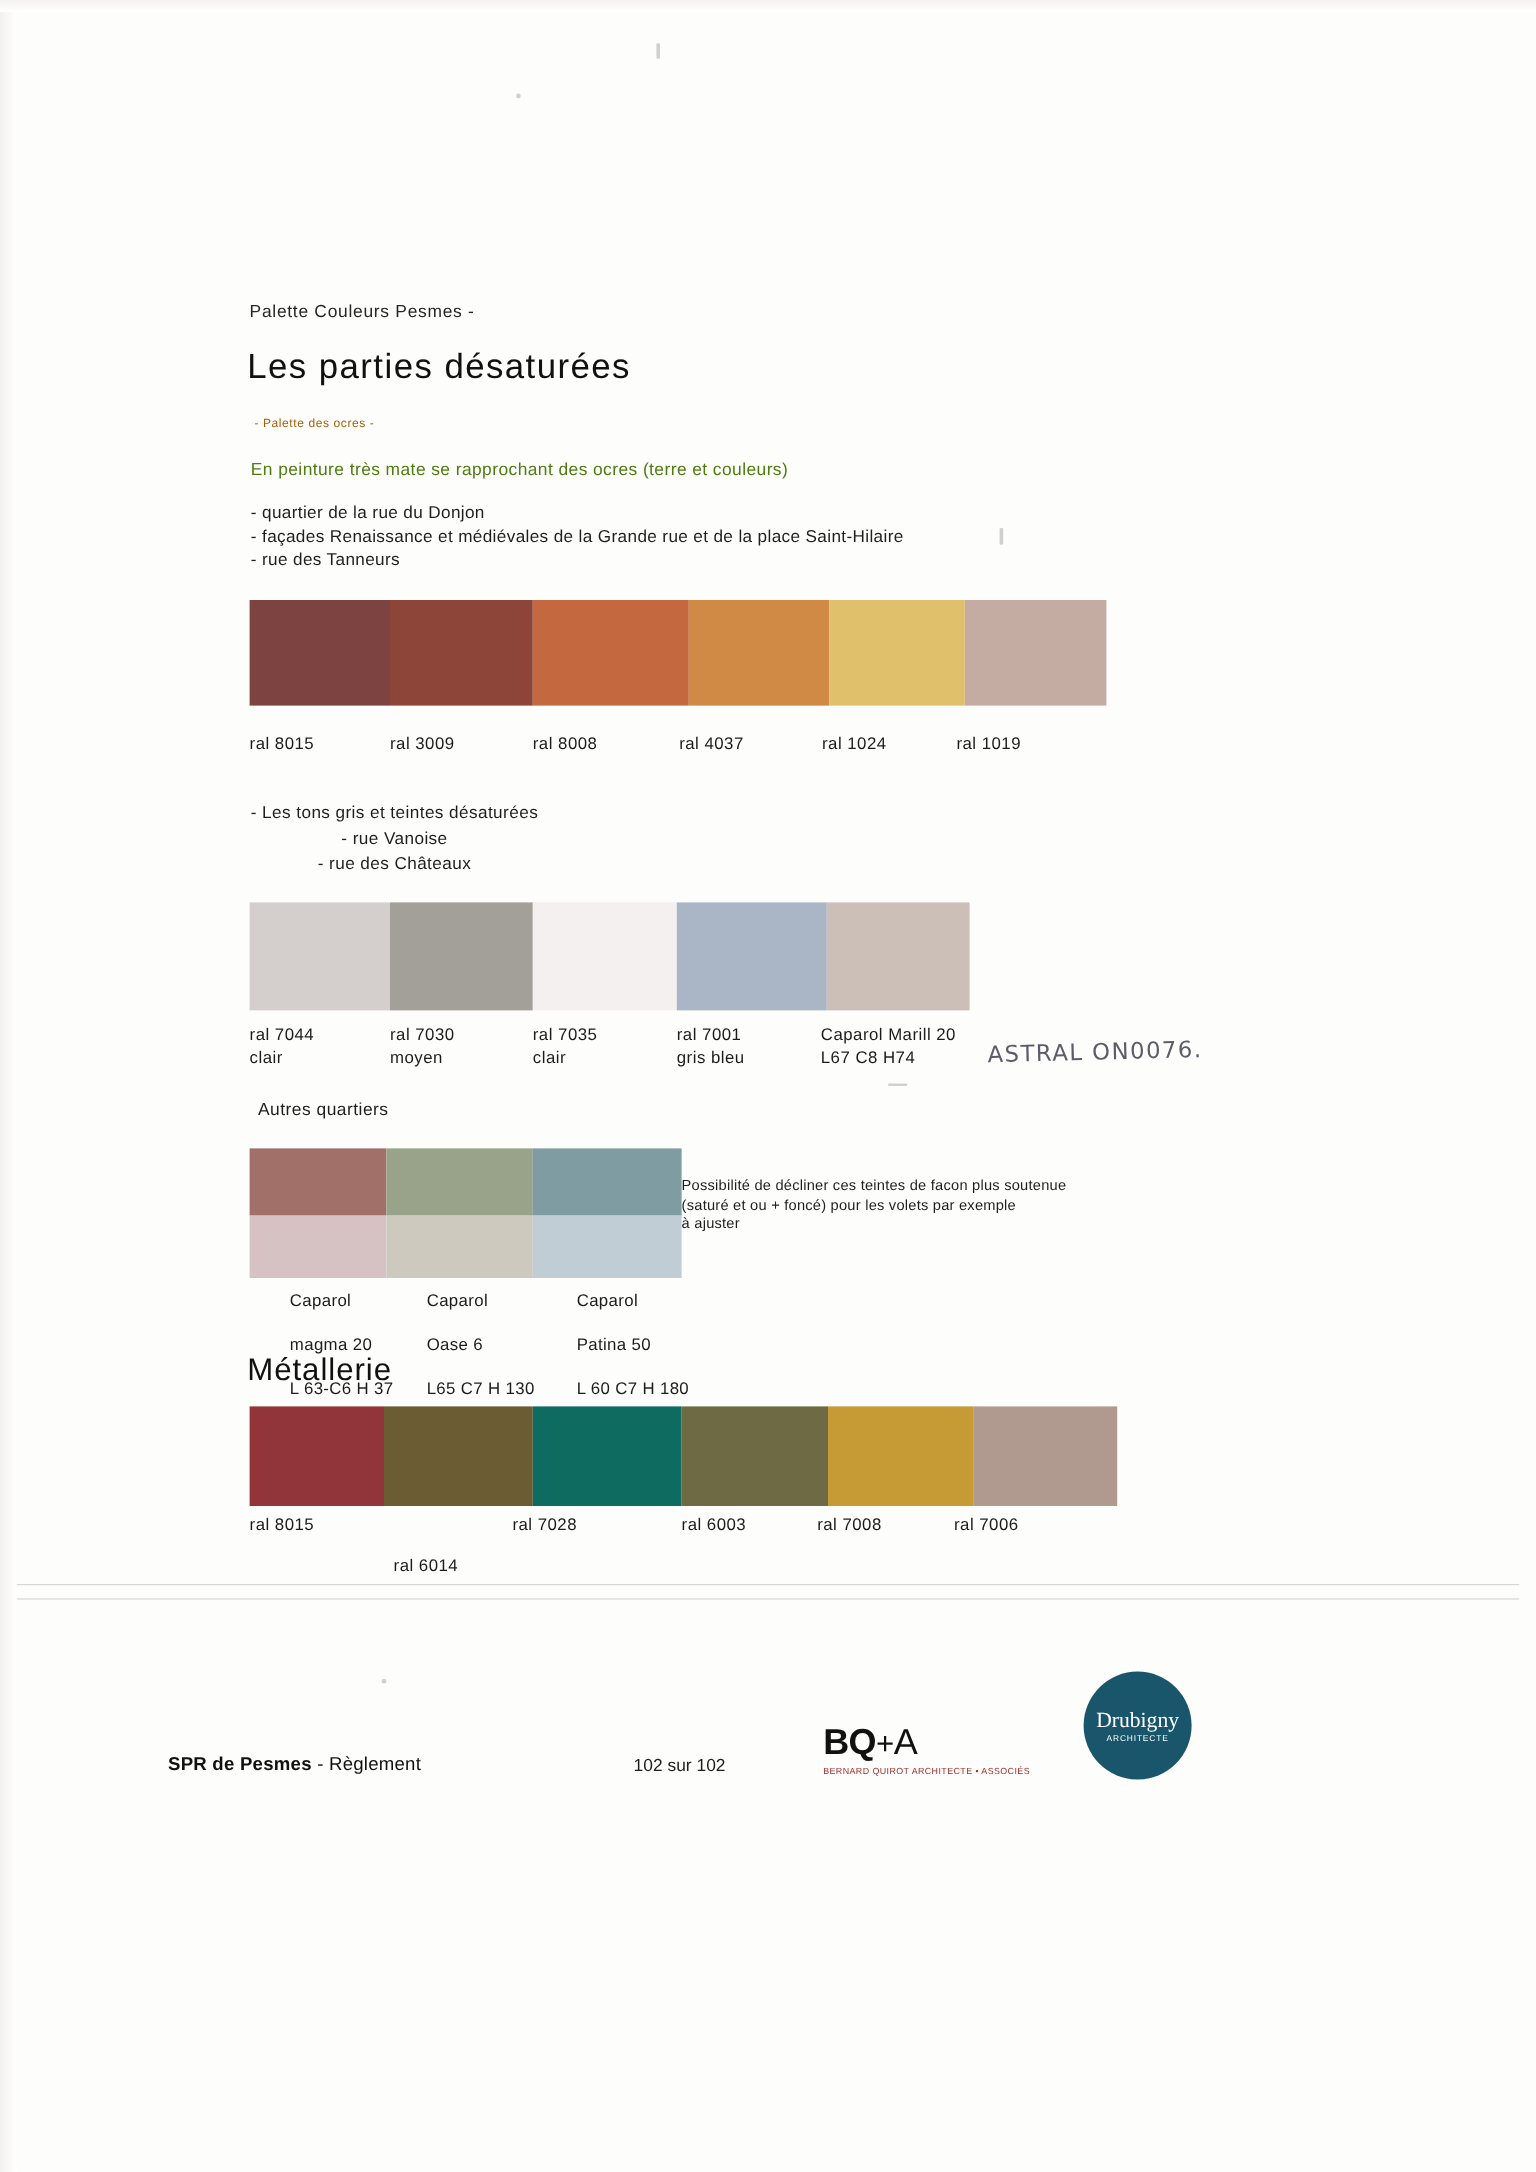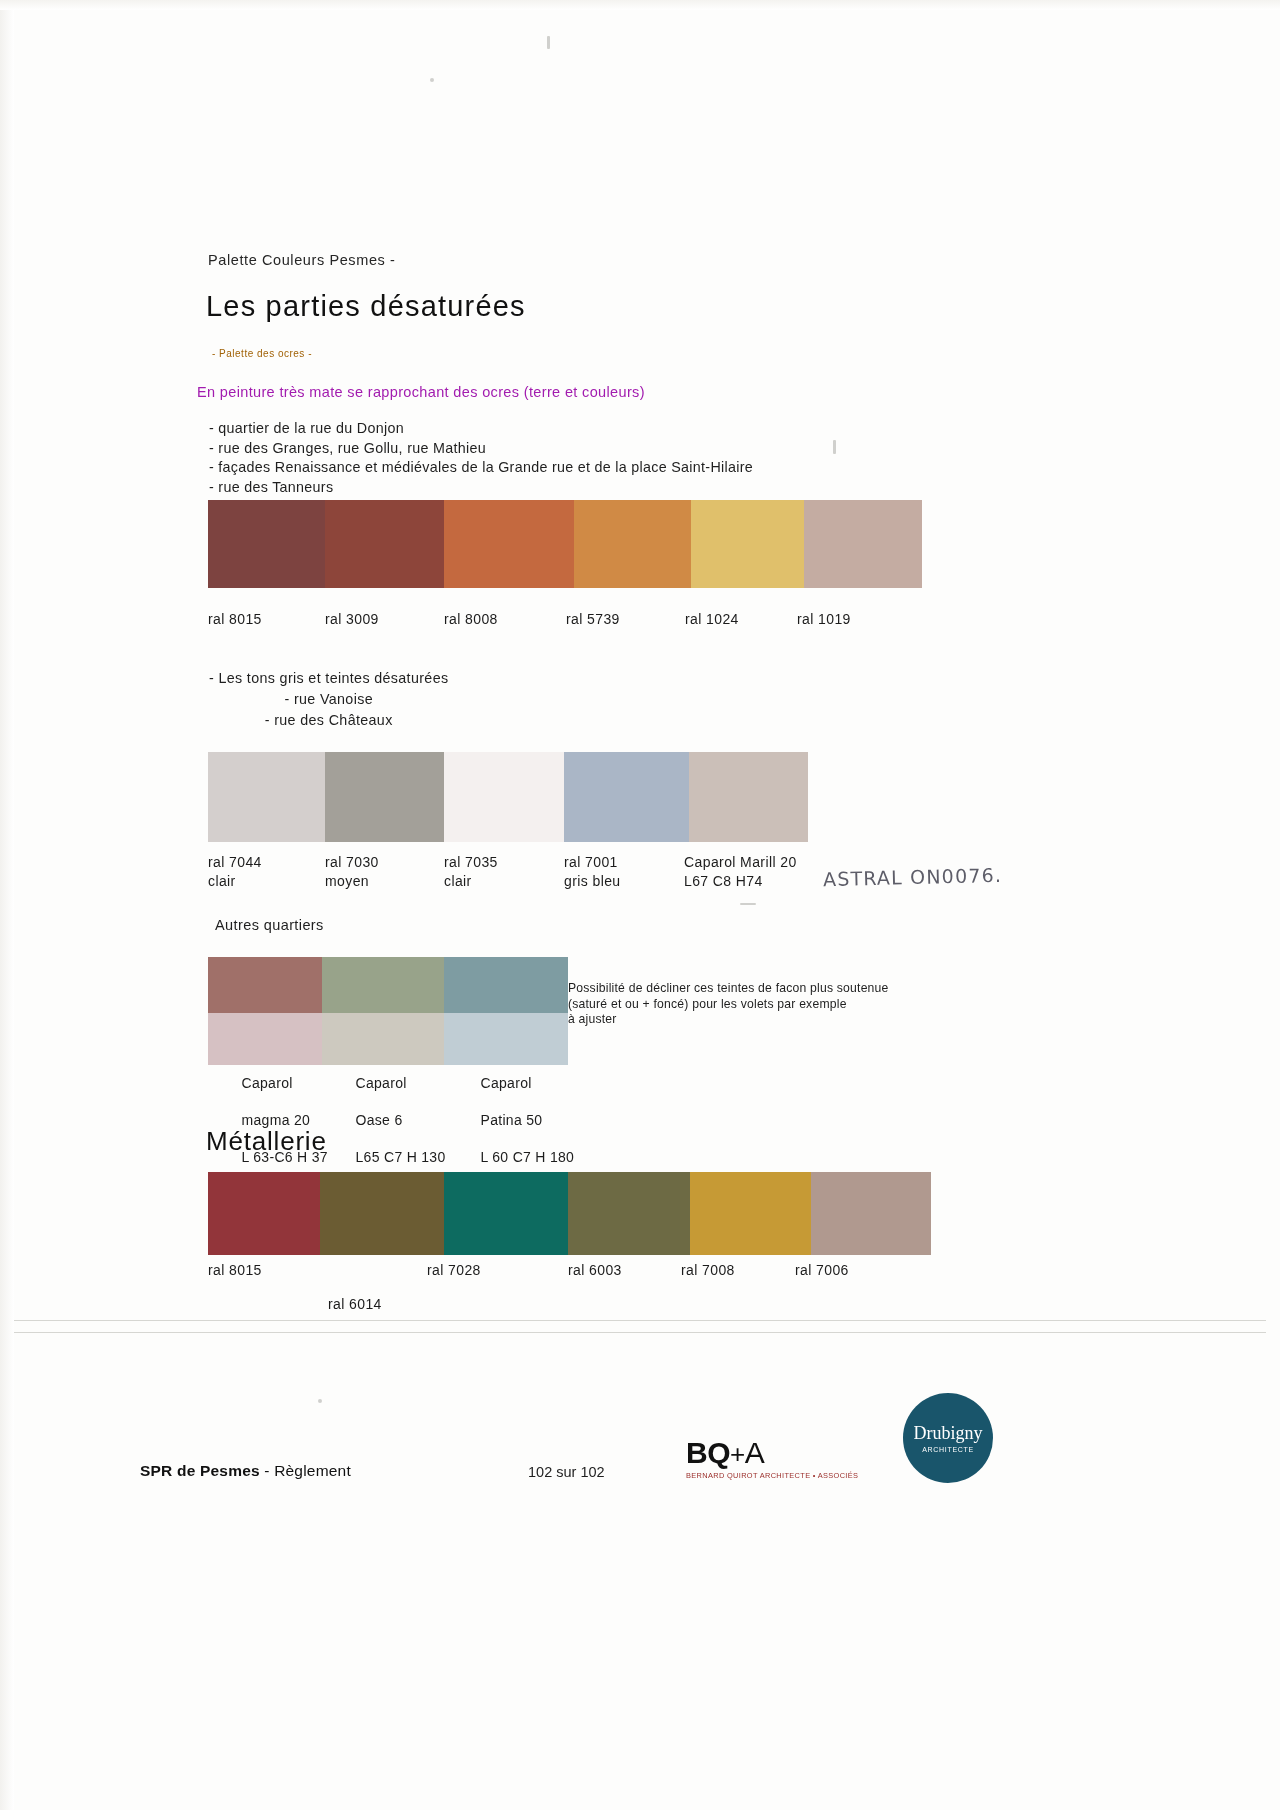--- a/index.html
+++ b/index.html
@@ -17,21 +17,21 @@
     background:#fdfdfc;
   }
   
   .scan-edge-left{position:absolute;left:0;top:0;width:14px;height:100%;background:linear-gradient(90deg,#f2f1ee,#ffffff);}
   .scan-edge-top{position:absolute;left:0;top:0;width:100%;height:10px;background:linear-gradient(180deg,#f4f3f0,#ffffff);}
   .content{position:absolute; left:0; top:0; width:1280px; height:1810px;}
 
   .kicker{position:absolute; left:208px; top:252px; font-size:14.5px; letter-spacing:.6px; color:#262626;}
   .title{position:absolute; left:206px; top:290px; font-size:29px; letter-spacing:1.2px; color:#111; font-weight:400;}
   .subhead{position:absolute; left:212px; top:348px; font-size:10px; letter-spacing:.5px; color:#a16207;}
-  .intro{position:absolute; left:197px; top:384px; font-size:14.5px; letter-spacing:.35px; color:#a21caf;text-align:right;}
+  .intro{position:absolute; left:209px; top:384px; font-size:14.5px; letter-spacing:.35px; color:#4d7c0f;text-align:right;}
 
   .bullets{position:absolute; left:209px; top:419px; font-size:14.3px; letter-spacing:.3px; line-height:19.6px; color:#1f1f1f;}
   .bullets div{white-space:nowrap;}
 
   .swatch-row{position:absolute; display:flex;}
   .swatch{display:block;}
 
   .labels{position:absolute; font-size:14px; letter-spacing:.4px; color:#1c1c1c;padding-left:42px;}
   .labels .lab{position:absolute; white-space:pre; line-height:18.5px;}
 
@@ -95,38 +95,37 @@
     <div class="speck" style="left:740px;top:903px;width:16px;height:2px;border-radius:1px;"></div>
     <div class="speck" style="left:318px;top:1399px;width:4px;height:4px;"></div>
 
     <div class="kicker">Palette Couleurs Pesmes -</div>
     <div class="title">Les parties désaturées</div>
     <div class="subhead">- Palette des ocres -</div>
     <div class="intro">En peinture très mate se rapprochant des ocres (terre et couleurs)</div>
 
     <div class="bullets">
       <div>- quartier de la rue du Donjon</div>
-      <div>- rue des Granges, rue Gollu, rue Mathieu</div>
       <div>- façades Renaissance et médiévales de la Grande rue et de la place Saint-Hilaire</div>
       <div>- rue des Tanneurs</div>
     </div>
 
     <div class="swatch-row" style="left:208px;top:500px;">
       <span class="swatch" style="width:117px;height:88px;background:#7d4340;"></span>
       <span class="swatch" style="width:119px;height:88px;background:#8d453a;"></span>
       <span class="swatch" style="width:130px;height:88px;background:#c4693f;"></span>
       <span class="swatch" style="width:117px;height:88px;background:#d08a45;"></span>
       <span class="swatch" style="width:113px;height:88px;background:#e0c06b;"></span>
       <span class="swatch" style="width:118px;height:88px;background:#c4aca2;"></span>
     </div>
     <div class="labels" style="left:0;top:610px;width:1280px;height:24px;">
       <span class="lab" style="left:208px;">ral 8015</span>
       <span class="lab" style="left:325px;">ral 3009</span>
       <span class="lab" style="left:444px;">ral 8008</span>
-      <span class="lab" style="left:566px;">ral 5739</span>
+      <span class="lab" style="left:566px;">ral 4037</span>
       <span class="lab" style="left:685px;">ral 1024</span>
       <span class="lab" style="left:797px;">ral 1019</span>
     </div>
 
     <div class="grey-head">
       <div>- Les tons gris et teintes désaturées</div>
       <div>- rue Vanoise</div>
       <div>- rue des Châteaux</div>
     </div>
 

